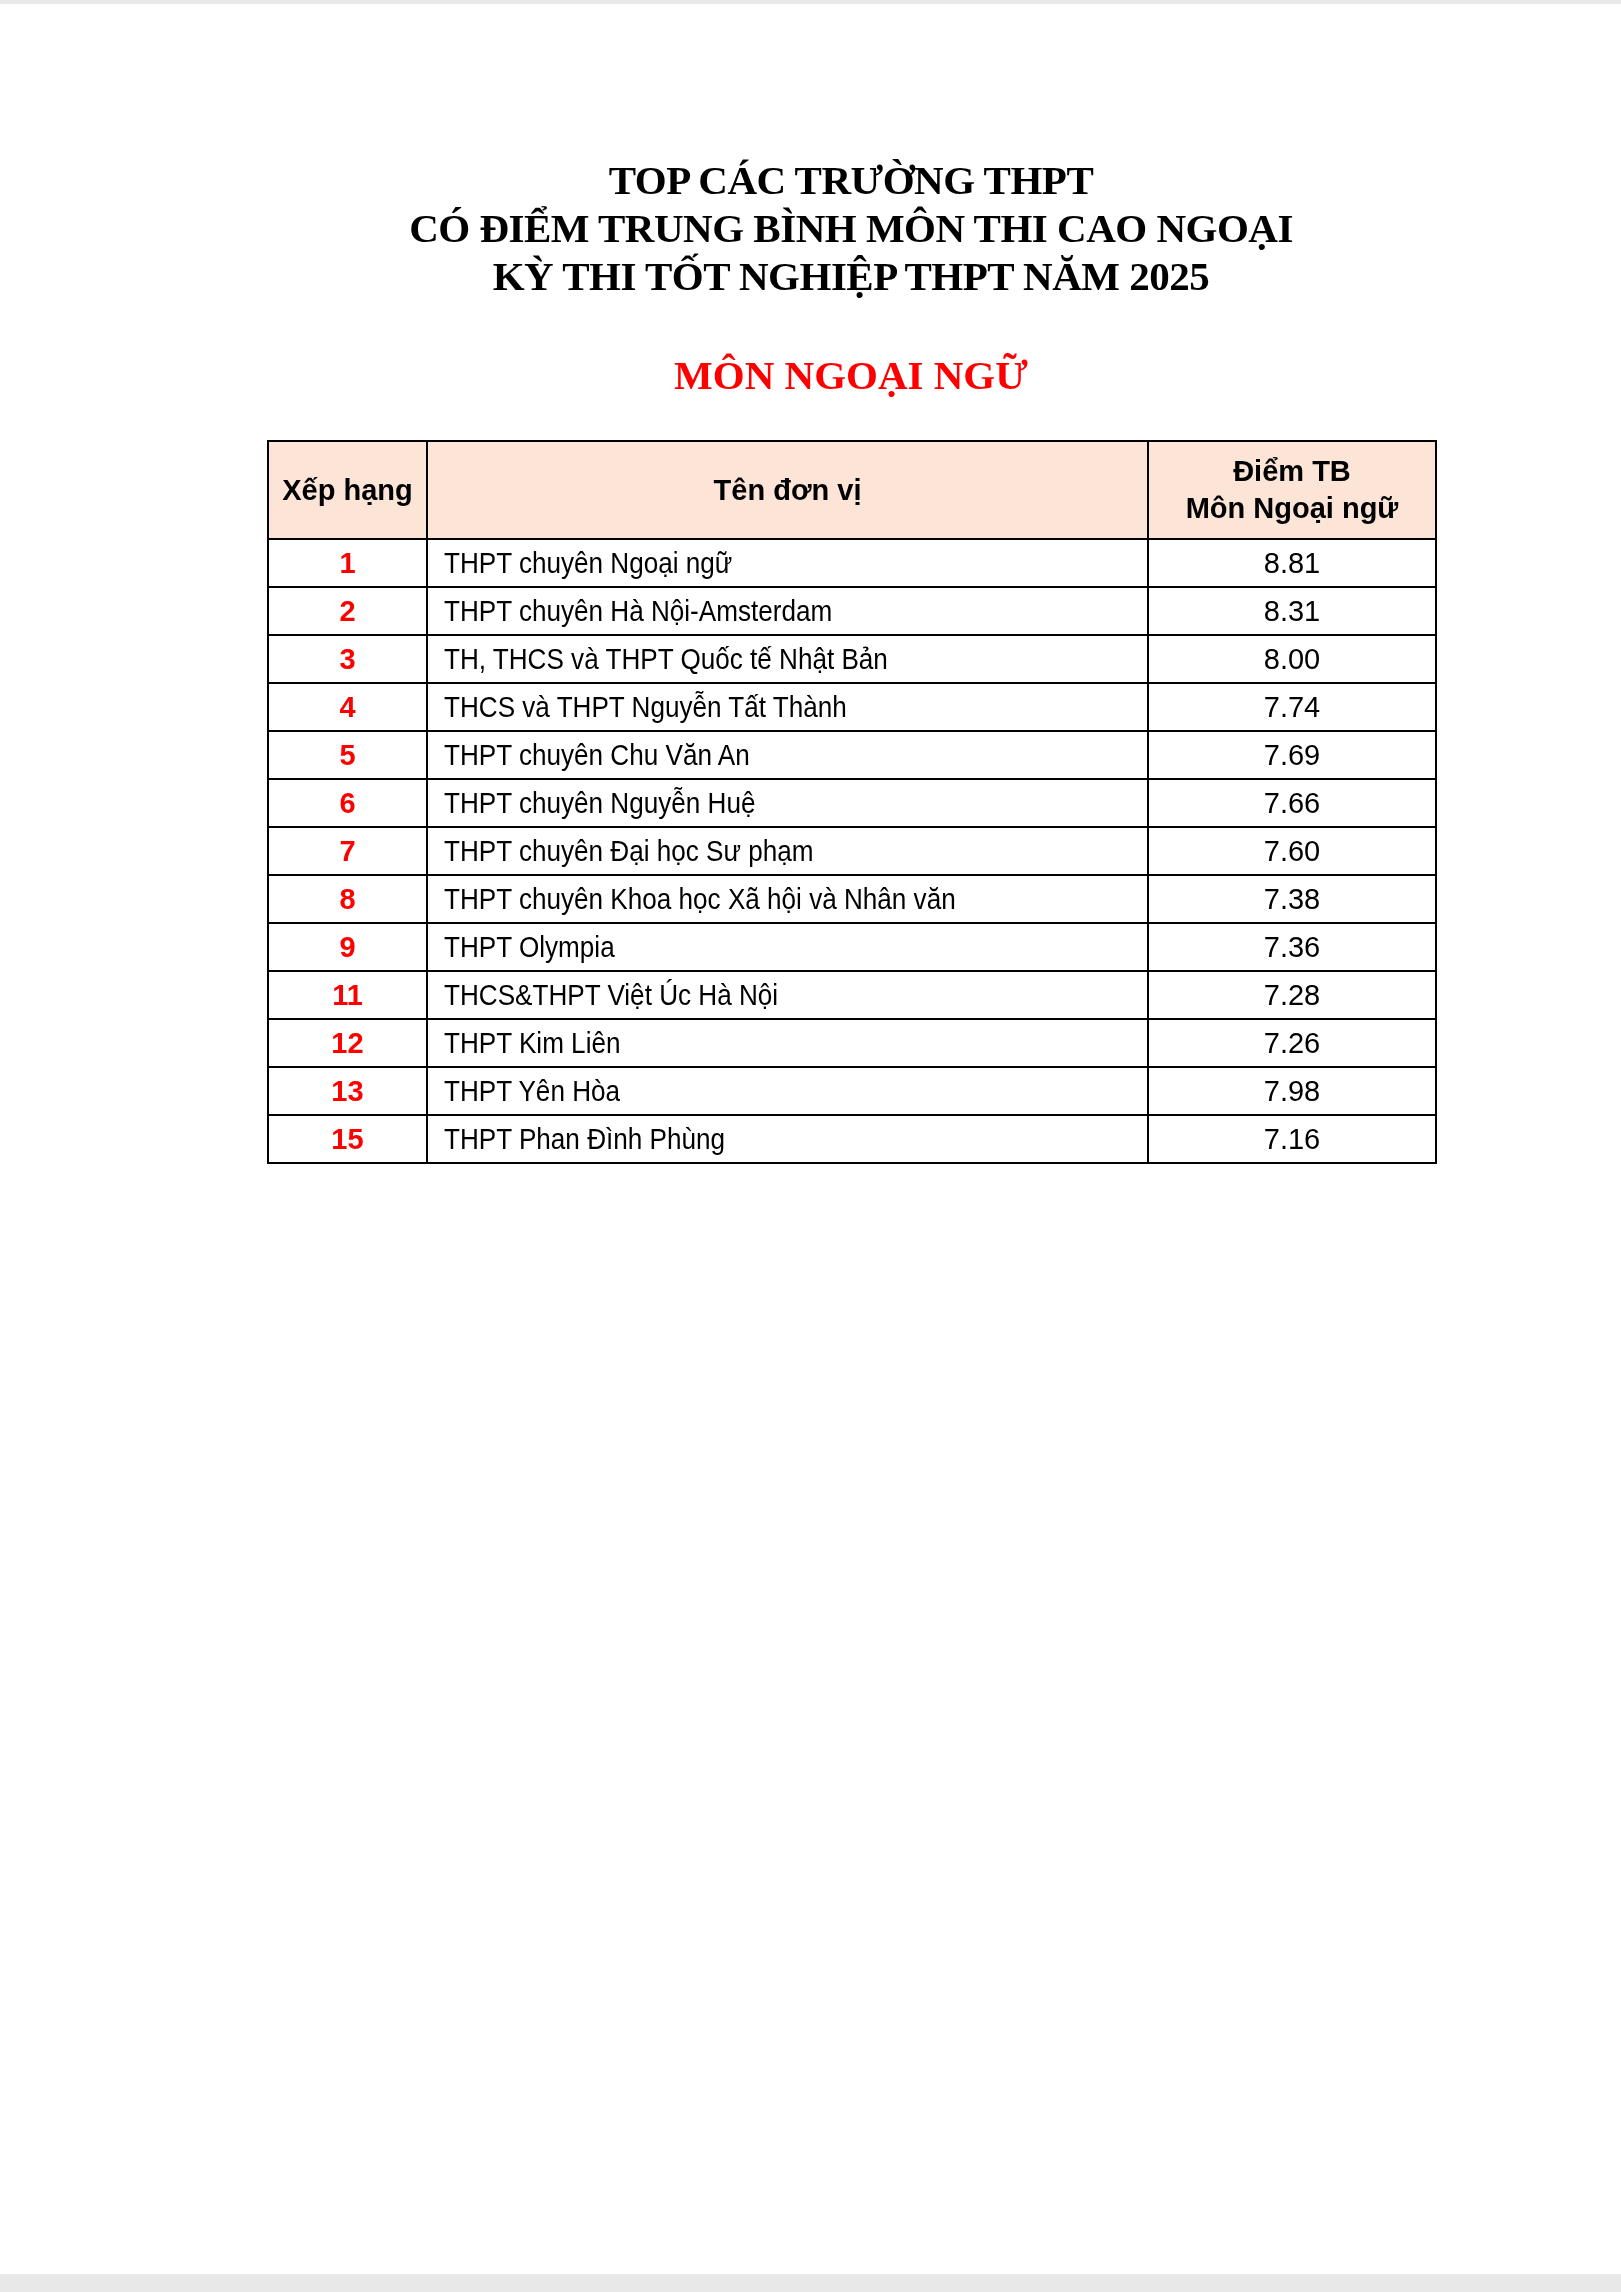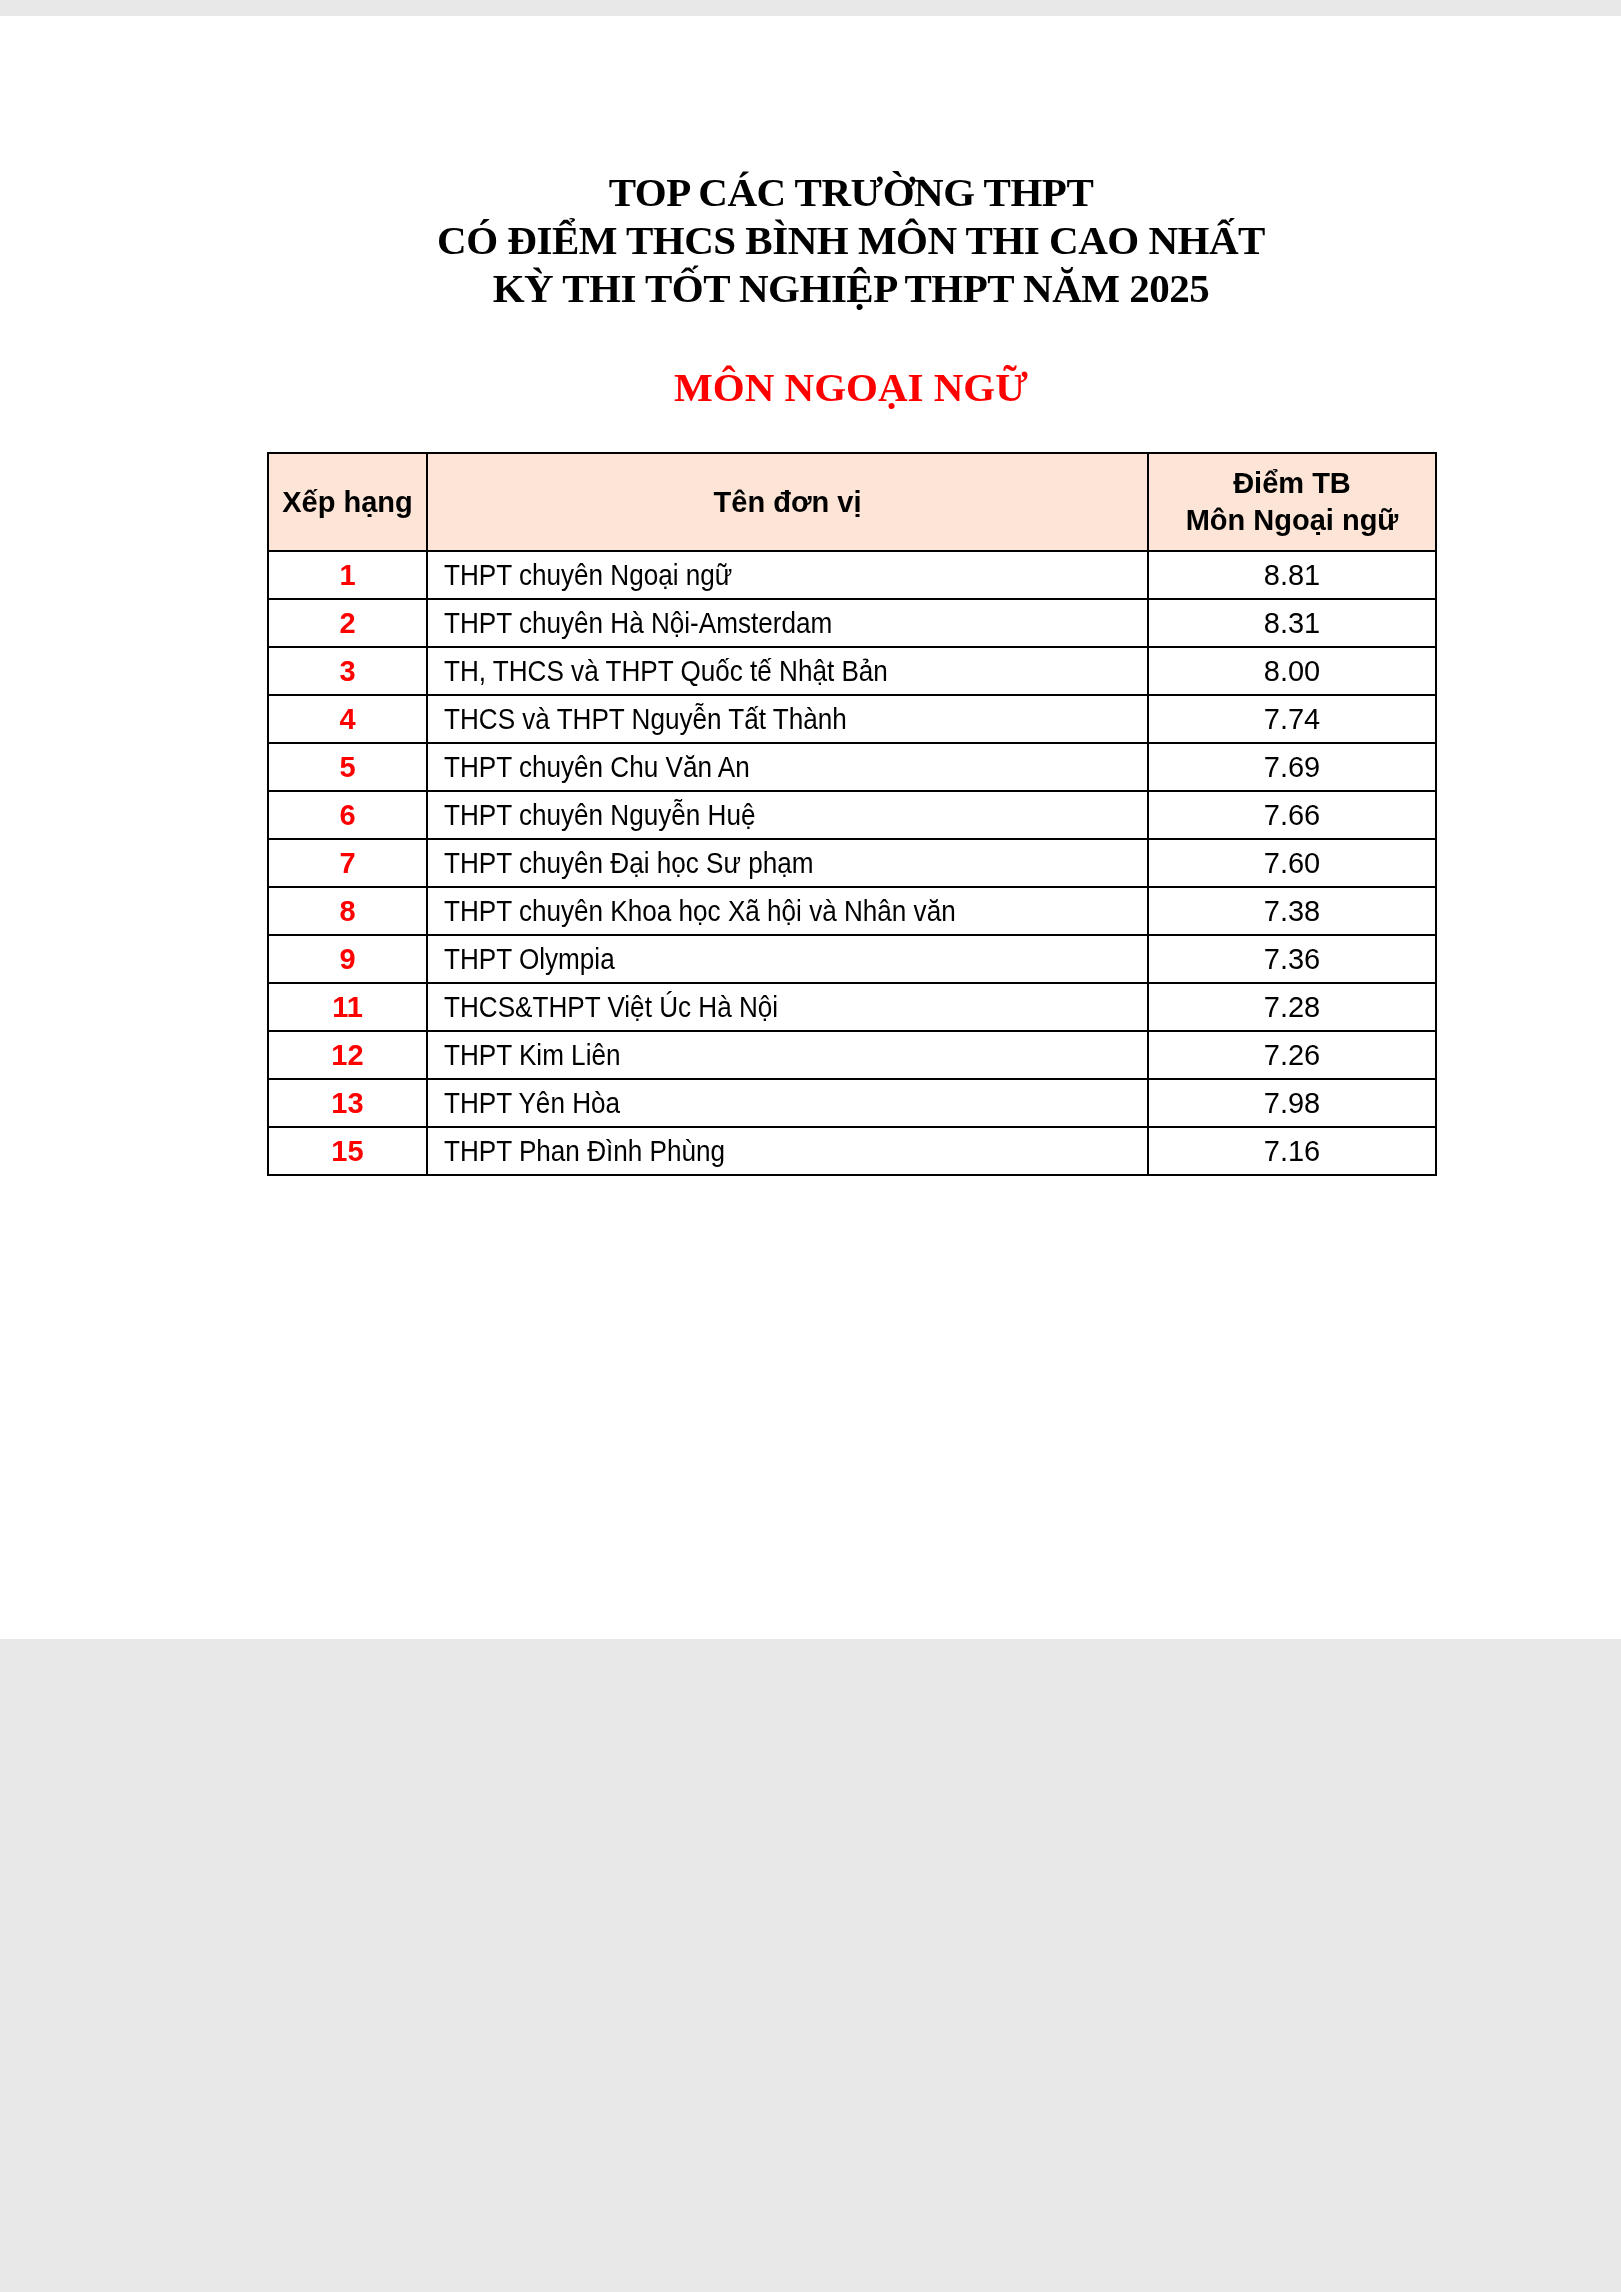--- a/index.html
+++ b/index.html
@@ -8,23 +8,23 @@
     --border: #000000;
     --rank-red: #FF0000;
     --subtitle-red: #FF0000;
     --text: #000000;
   }
   * { margin: 0; padding: 0; box-sizing: border-box; }
   html, body { background: #e8e8e8; }
   .page {
     position: relative;
     width: 1621px;
-    height: 1623px;
+    height: 2270px;
     background: var(--page-bg, #fff);
-    margin: 16px auto;
+    margin: 4px auto;
     overflow: hidden;
     font-family: "Liberation Sans", sans-serif;
     color: var(--text, #000);
   }
   .content {
     position: absolute;
     left: 267px;
     top: 152px;
     width: 1168px;
   }
@@ -89,21 +89,21 @@
   .hdr-line { display: block; }
 </style>
 </head>
 <body>
 
 <div class="page">
   <div class="content">
 
     <div class="title-block">
       <span class="hdr-line">TOP CÁC TRƯỜNG THPT</span>
-      <span class="hdr-line">CÓ ĐIỂM THCS BÌNH MÔN THI CAO NHẤT</span>
+      <span class="hdr-line">CÓ ĐIỂM TRUNG BÌNH MÔN THI CAO NGOẠI</span>
       <span class="hdr-line">KỲ THI TỐT NGHIỆP THPT NĂM 2025</span>
     </div>
 
     <div class="subtitle">MÔN NGOẠI NGỮ</div>
 
     <table class="ranking">
       <colgroup>
         <col style="width:159px">
         <col style="width:721px">
         <col style="width:288px">

